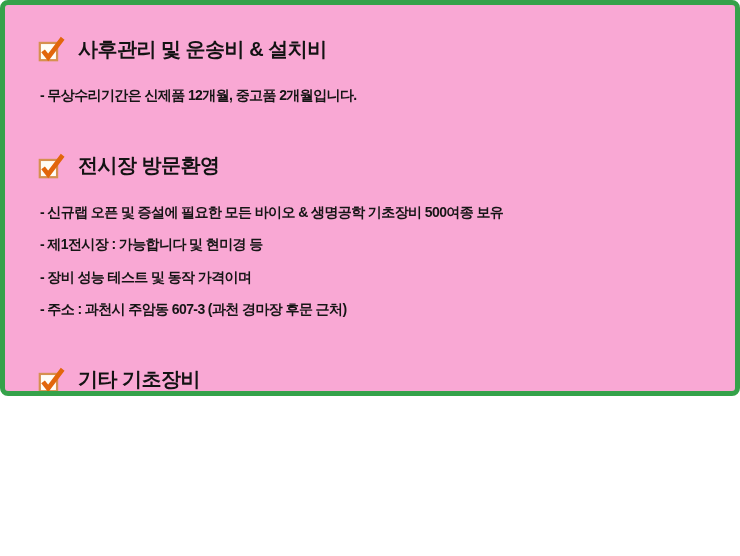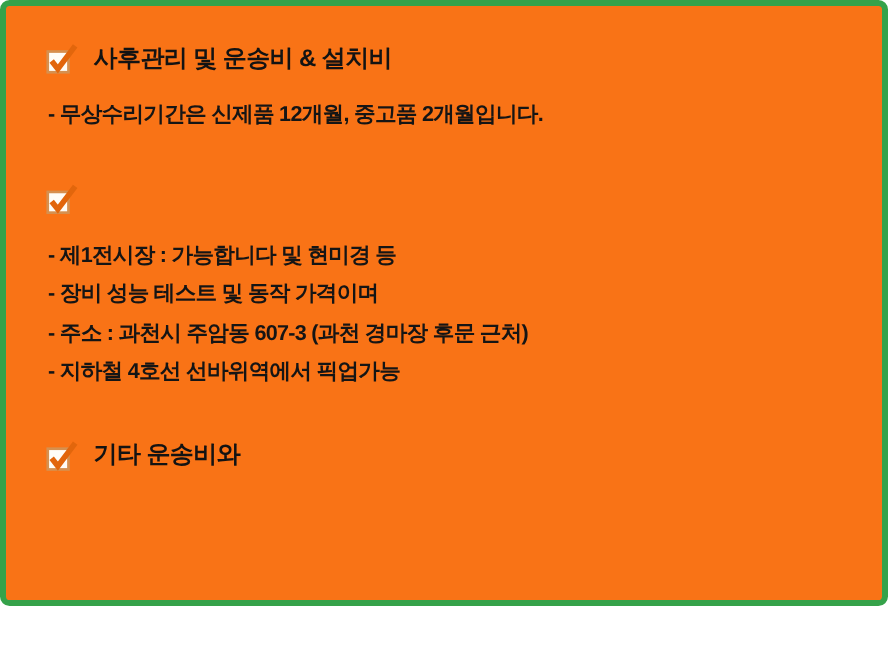--- a/index.html
+++ b/index.html
@@ -4,23 +4,23 @@
 <style>
   html, body {
     margin: 0;
     padding: 0;
     background: #ffffff;
     font-family: "Liberation Sans", "DejaVu Sans", sans-serif;
   }
   .panel {
     position: relative;
     width: 740px;
-    height: 505px;
+    height: 396px;
     box-sizing: border-box;
-    background: #f97316;
+    background: #f9a8d4;
     border: 5px solid #35a24a;
     border-radius: 8px;
     overflow: hidden;
   }
   .panel-inner {
     box-sizing: border-box;
     padding: 30px 22px 18px 32px;
   }
   .section { margin-bottom: 40px; }
   .section:last-child { margin-bottom: 0; }
@@ -36,21 +36,21 @@
     letter-spacing: -0.5px;
   }
   .checkbox-icon {
     width: 28px;
     height: 28px;
     flex: 0 0 auto;
     display: inline-block;
   }
   .items { margin: 0; padding: 0; }
   .item {
-    font-size: 18px;
+    font-size: 14px;
     font-weight: 600;
     line-height: 32.5px;
     color: #151515;
     letter-spacing: -0.6px;
     padding-left: 3px;
     white-space: nowrap;
   }
 </style>
 </head>
 <body>
@@ -70,33 +70,34 @@
         <div class="item">- 무상수리기간은 신제품 12개월, 중고품 2개월입니다.</div>
       </div>
     </div>
 
     <div class="section">
       <h2 class="section-heading">
         <svg class="checkbox-icon" viewBox="0 0 30 30" aria-hidden="true">
           <rect x="3" y="8.5" width="18.5" height="18.5" fill="#fffdf7" stroke="#d6904f" stroke-width="2.4"></rect>
           <path d="M6.5 17 L12 24 L27.5 3.5" fill="none" stroke="#e2660c" stroke-width="5" stroke-linejoin="miter"></path>
         </svg>
+        <span>전시장 방문환영</span>
       </h2>
       <div class="items">
+        <div class="item">- 신규랩 오픈 및 증설에 필요한 모든 바이오 &amp; 생명공학 기초장비 500여종 보유</div>
         <div class="item">- 제1전시장 : 가능합니다 및 현미경 등</div>
         <div class="item">- 장비 성능 테스트 및 동작 가격이며</div>
         <div class="item">- 주소 : 과천시 주암동 607-3 (과천 경마장 후문 근처)</div>
-        <div class="item">- 지하철 4호선 선바위역에서 픽업가능</div>
       </div>
     </div>
 
     <div class="section">
       <h2 class="section-heading">
         <svg class="checkbox-icon" viewBox="0 0 30 30" aria-hidden="true">
           <rect x="3" y="8.5" width="18.5" height="18.5" fill="#fffdf7" stroke="#d6904f" stroke-width="2.4"></rect>
           <path d="M6.5 17 L12 24 L27.5 3.5" fill="none" stroke="#e2660c" stroke-width="5" stroke-linejoin="miter"></path>
         </svg>
-        <span>기타 운송비와</span>
+        <span>기타 기초장비</span>
       </h2>
     </div>
 
   </div>
 </div>
 
 </body></html>

